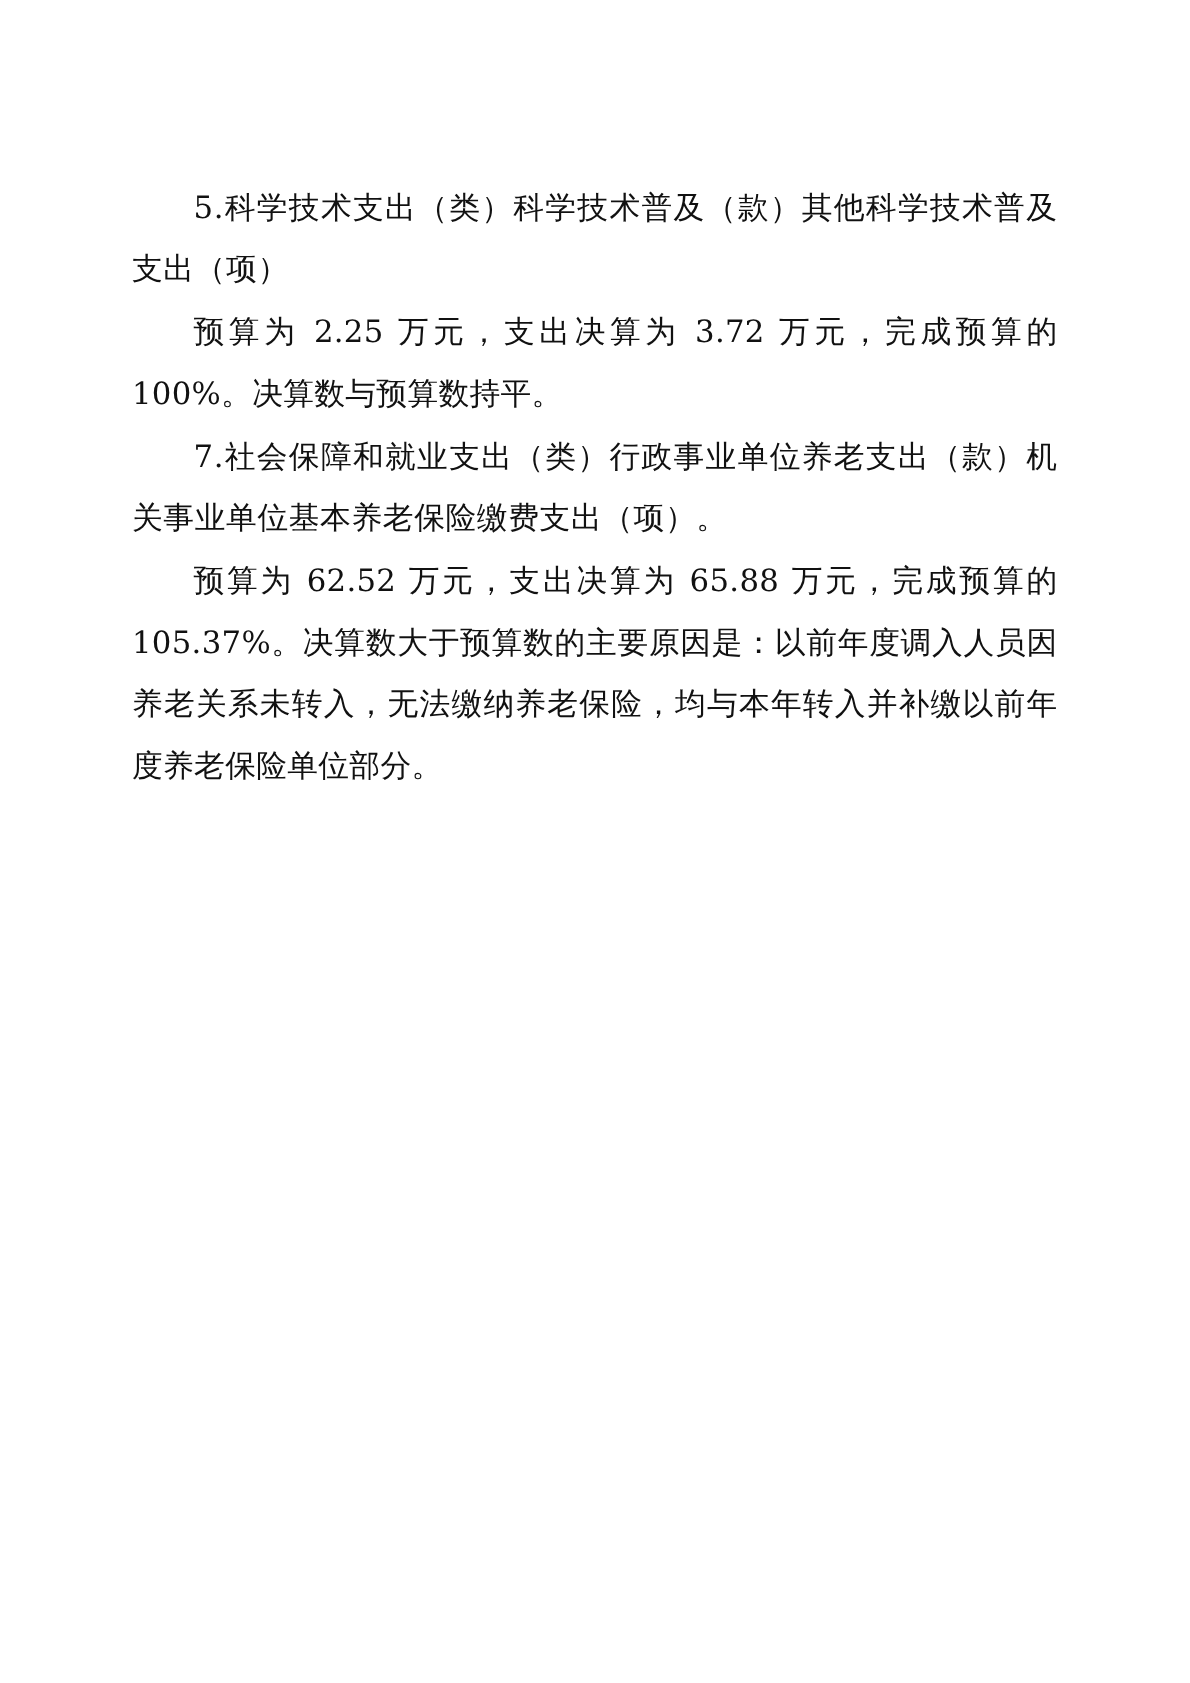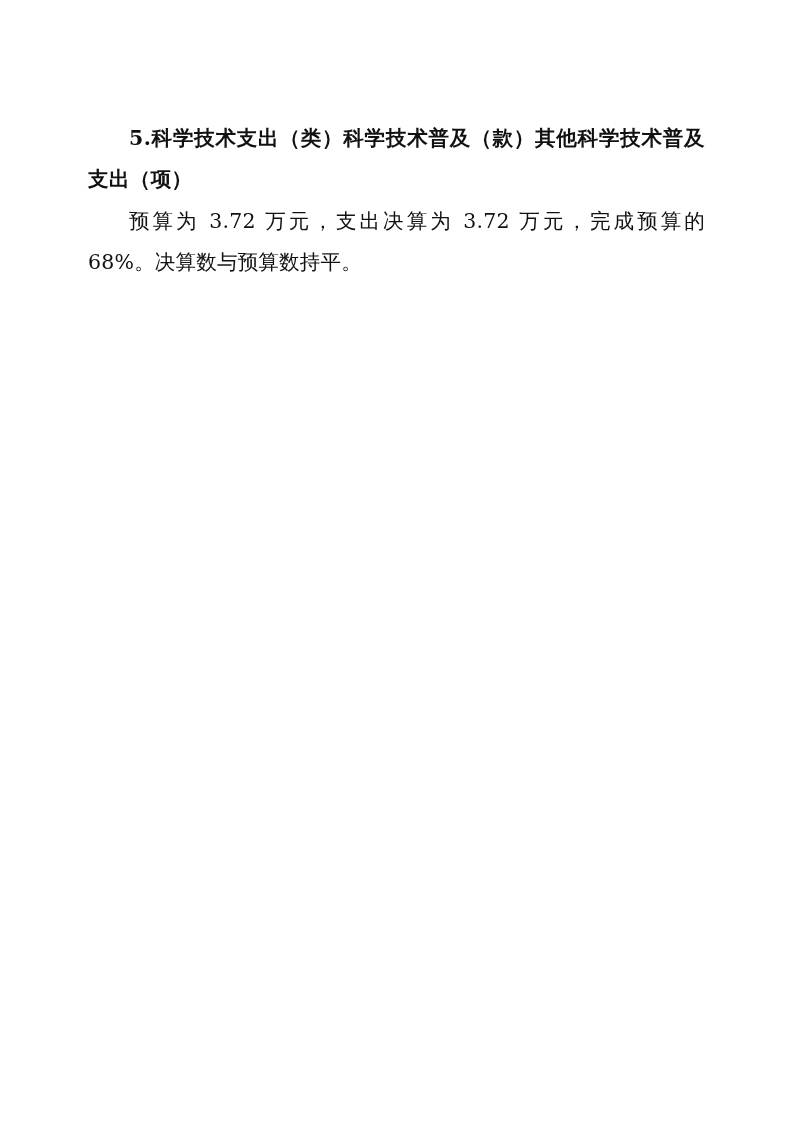--- a/index.html
+++ b/index.html
@@ -30,36 +30,38 @@
     margin: 0 0 1px 0;
     font-size: 20.5px;
     line-height: 41px;
     text-align: justify;
     text-justify: inter-ideograph;
     text-indent: 2em;
     letter-spacing: 0.2px;
     font-family: "DejaVu Serif", "Liberation Serif", serif;
   }
   p.heading {
-    font-weight: 700;
+    font-weight: 400;
     letter-spacing: 0.4px;
   }
   
   .blk { margin-bottom: 0px; }
 </style>
 </head>
 <body>
 
 <div class="page">
   <div class="doc-body">
 
     <p class="para heading blk">5.科学技术支出（类）科学技术普及（款）其他科学技术普及支出（项）</p>
 
 
 
-    <p class="para blk">预算为 3.72 万元，支出决算为 3.72 万元，完成预算的 68%。决算数与预算数持平。</p>
+    <p class="para blk">预算为 2.25 万元，支出决算为 3.72 万元，完成预算的 100%。决算数与预算数持平。</p>
 
+    <p class="para heading blk">7.社会保障和就业支出（类）行政事业单位养老支出（款）机关事业单位基本养老保险缴费支出（项）。</p>
 
+    <p class="para blk">预算为 62.52 万元，支出决算为 65.88 万元，完成预算的 105.37%。决算数大于预算数的主要原因是：以前年度调入人员因养老关系未转入，无法缴纳养老保险，均与本年转入并补缴以前年度养老保险单位部分。</p>
 
 
 
   </div>
 </div>
 
 </body></html>

